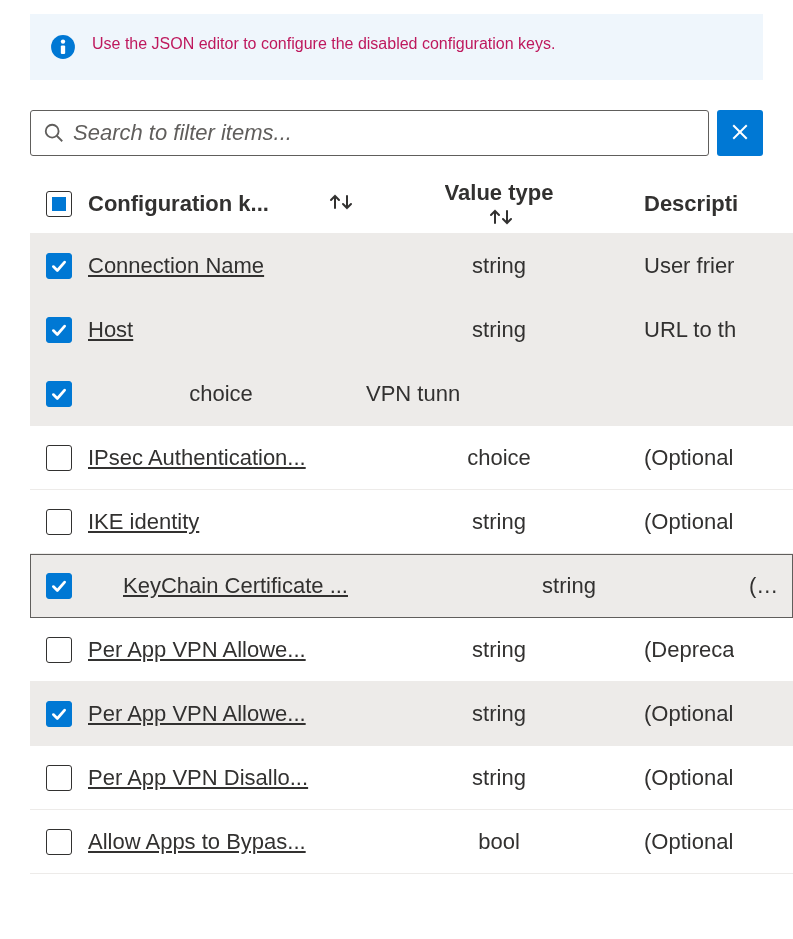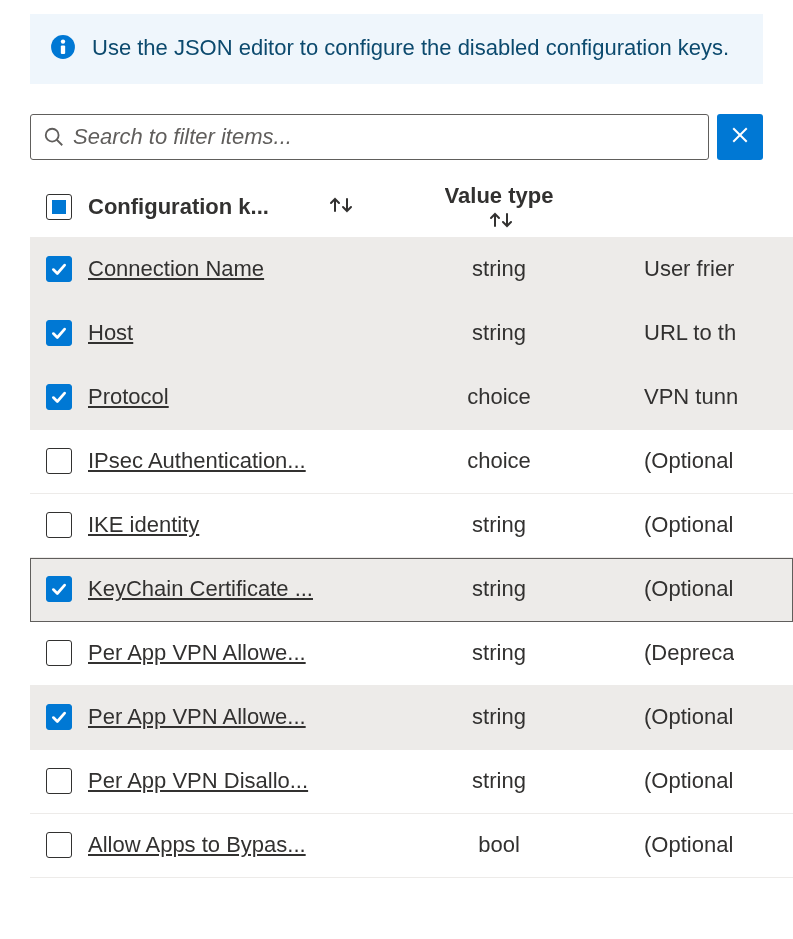--- a/index.html
+++ b/index.html
@@ -19,23 +19,23 @@
       align-items: flex-start;
       gap: 16px;
     }
     .info-icon {
       width: 26px;
       height: 26px;
       flex-shrink: 0;
       margin-top: 2px;
     }
     .info-text {
-      font-size: 22px;
+      font-size: 16px;
       line-height: 1.45;
-      color: #0c4a6e;
+      color: #be185d;
       text-align: right;
     }
     .search-row {
       display: flex;
       gap: 8px;
       margin: 0 30px 18px 30px;
       align-items: stretch;
     }
     .search-wrap {
       flex: 1;
@@ -163,20 +163,21 @@
       height: 64px;
       border-bottom: 1px solid #edebe9;
       font-size: 22px;
     }
     .table-row.selected {
       background: #edebe9;
     }
     .table-row.focused {
       outline: 1px solid #605e5c;
       outline-offset: -1px;
+      gap: 35px;
     }
     .cell-text {
       white-space: nowrap;
       overflow: hidden;
       text-overflow: ellipsis;
     }
     .col-key .cell-text { width: 100%; text-decoration: underline; }
   </style>
 </head>
 <body>
@@ -228,20 +229,23 @@
     </div>
     <div class="col-type">
       <span class="header-label">Value type</span>
       <span class="sort-icon">
         <svg viewBox="0 0 26 22" fill="none" stroke="#323130" stroke-width="2" stroke-linecap="round">
             <path d="M7 17 V5 M3 9 L7 5 L11 9"></path>
             <path d="M19 5 V17 M15 13 L19 17 L23 13"></path>
           </svg>
       </span>
     </div>
+    <div class="col-desc">
+      <span class="header-label">Descripti</span>
+    </div>
   </div>
   <div id="rows">
       <div class="table-row selected">
         <div class="col-check">
           <div class="checkbox checked">
             <svg viewBox="0 0 16 16" fill="none" stroke="#fff" stroke-width="2.4" stroke-linecap="round" stroke-linejoin="round">
               <polyline points="3,8.5 6.5,12 13,4.5"></polyline>
             </svg>
           </div>
         </div>
@@ -274,23 +278,20 @@
         </div>
       </div>
       <div class="table-row selected">
         <div class="col-check">
           <div class="checkbox checked">
             <svg viewBox="0 0 16 16" fill="none" stroke="#fff" stroke-width="2.4" stroke-linecap="round" stroke-linejoin="round">
               <polyline points="3,8.5 6.5,12 13,4.5"></polyline>
             </svg>
           </div>
         </div>
-        <div class="col-key">
-          <span class="cell-text">Protocol</span>
-        </div>
         <div class="col-type">
           <span class="cell-text">choice</span>
         </div>
         <div class="col-desc">
           <span class="cell-text">VPN tunn</span>
         </div>
       </div>
       <div class="table-row">
         <div class="col-check">
           <div class="checkbox"></div>

